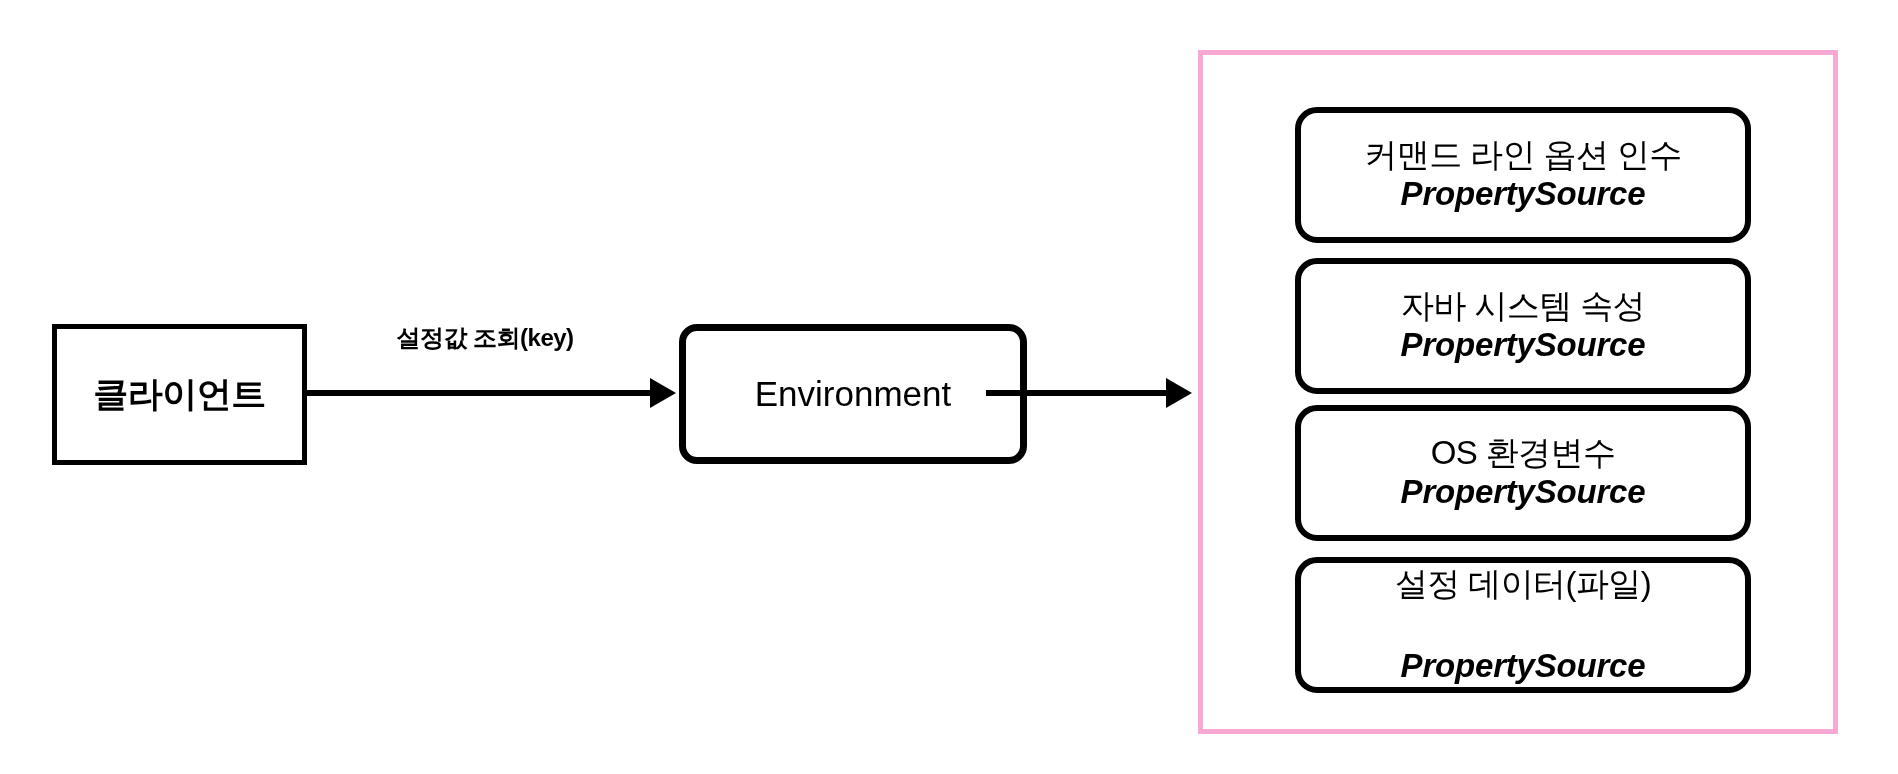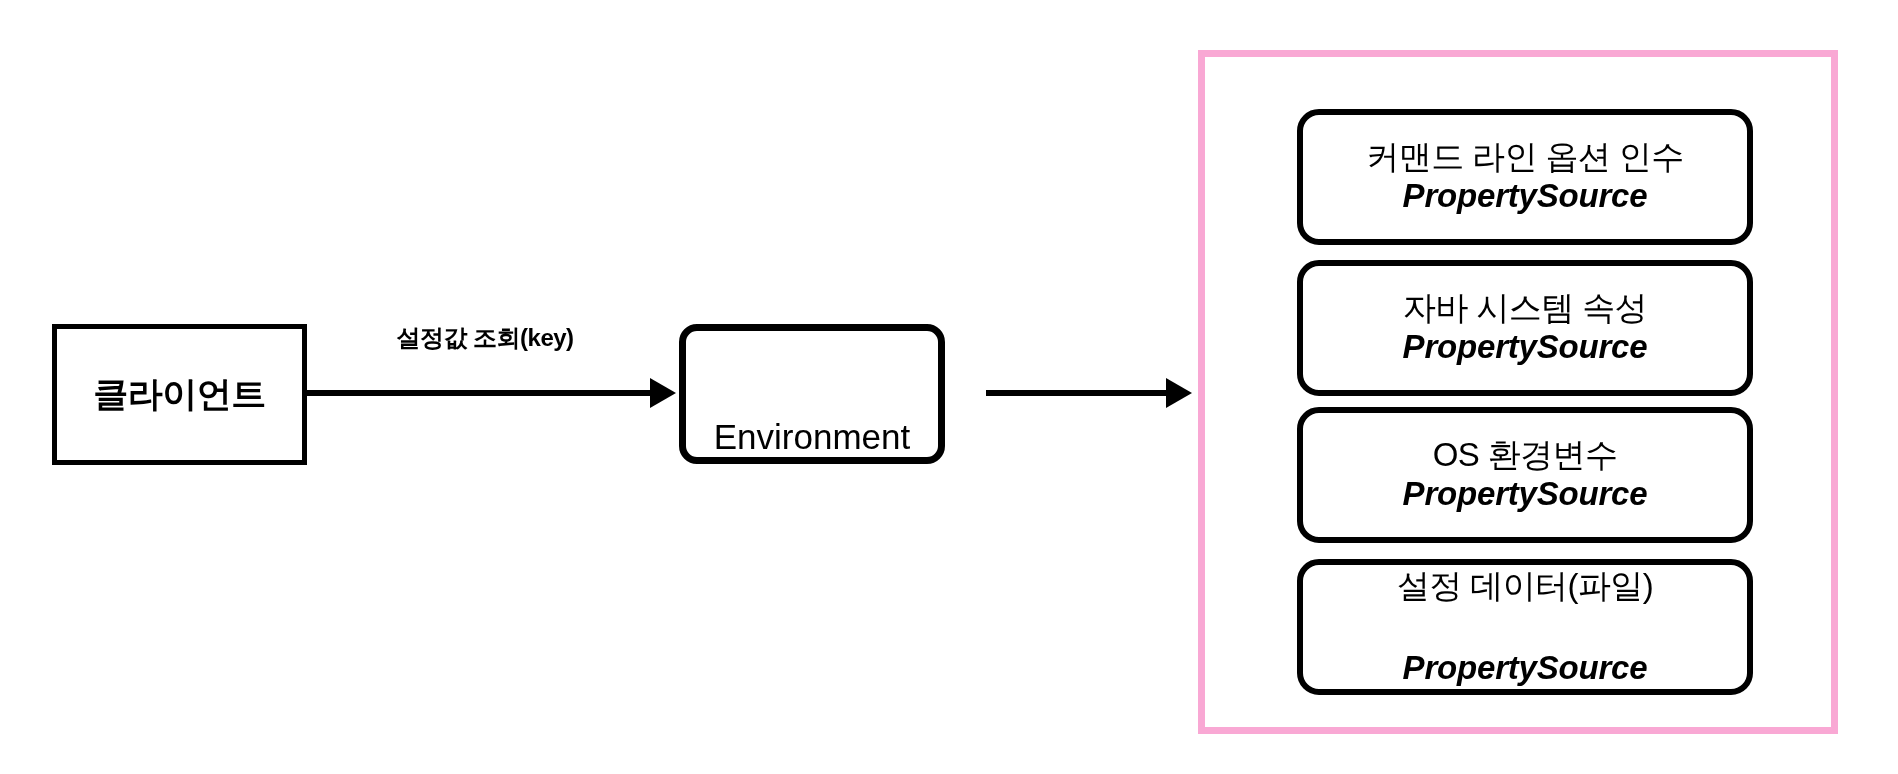--- a/index.html
+++ b/index.html
@@ -42,38 +42,37 @@
     border-width: 5px;
     font-size: 35px;
     font-weight: 700;
     letter-spacing: -0.5px;
   }
 
   
   #environment-node {
     left: 679px;
     top: 324px;
-    width: 266px;
+    width: 348px;
     height: 140px;
     border-radius: 18px;
     border-width: 7px;
     font-size: 35px;
     font-weight: 400;
-    align-items: flex-end;
   }
 
   
   #property-sources-container {
     position: absolute;
     left: 1198px;
     top: 50px;
     width: 640px;
     height: 684px;
     box-sizing: border-box;
-    border: 7px solid #f9a8d4;
+    border: 5px solid #f9a8d4;
     background: #ffffff;
   }
 
   
   .ps-box {
     position: absolute;
     left: 92px;
     width: 456px;
     height: 136px;
     box-sizing: border-box;

